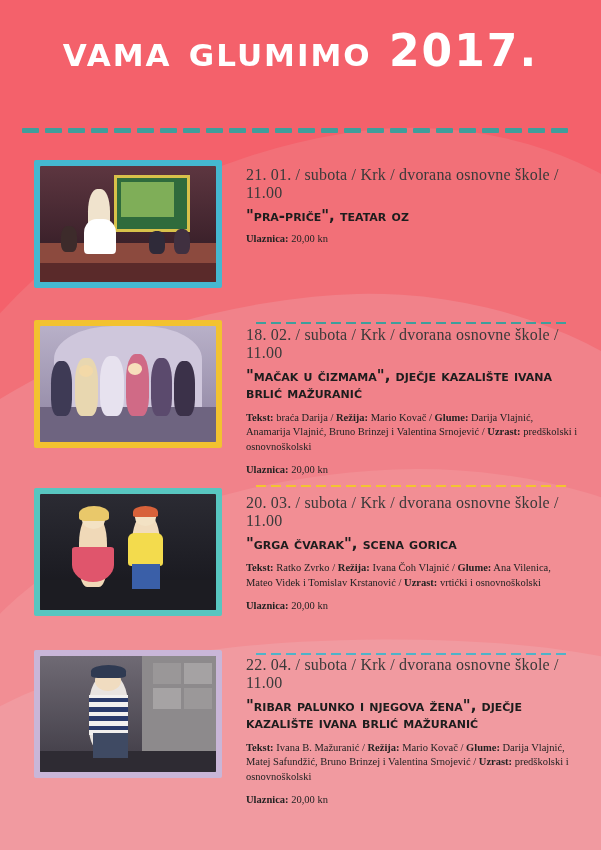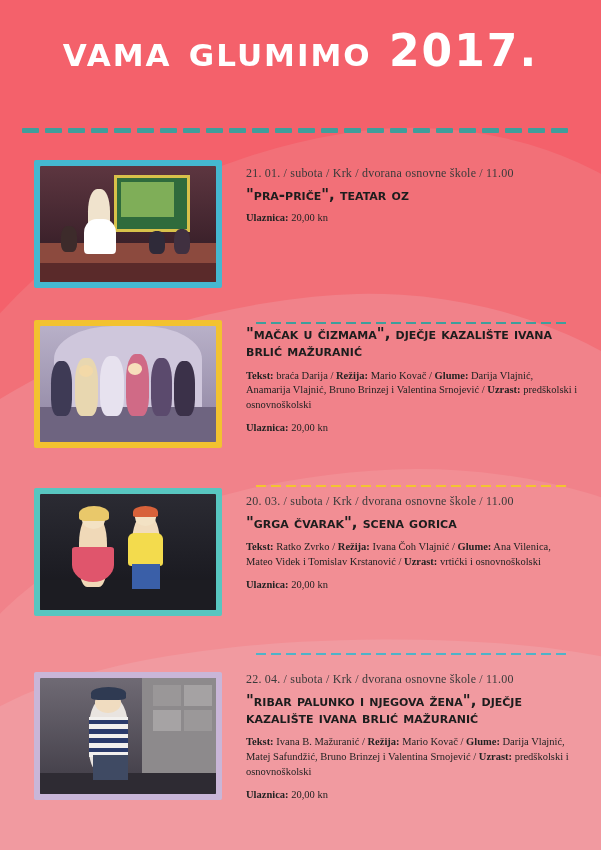--- a/index.html
+++ b/index.html
@@ -138,21 +138,21 @@
     overflow: hidden;
     border-radius: 1px;
   }
   .event-text {
     flex: 1 1 auto;
     padding-left: 24px;
     padding-top: 6px;
     color: #2b2b2b;
   }
   .meta {
-    font-size: 12px;
+    font-size: 16px;
     color: #3a3a3a;
     margin-bottom: 6px;
     letter-spacing: .2px;
   }
   .play-title {
     font-family: "DejaVu Sans", sans-serif;
     font-weight: bold;
     font-size: 15px;
     font-variant: small-caps;
     text-transform: lowercase;
@@ -304,20 +304,21 @@
             <div class="figure" style="left:34%;top:26%;width:14%;height:52%;background:#e7e2ef;"></div>
             <div class="figure" style="left:49%;top:24%;width:13%;height:54%;background:#d06a86;"></div>
             <div class="figure" style="left:63%;top:28%;width:12%;height:50%;background:#5b4a6d;"></div>
             <div class="figure" style="left:76%;top:30%;width:12%;height:48%;background:#3b3149;"></div>
             <div style="position:absolute;left:22%;top:34%;width:8%;height:10%;background:#f3d9a8;border-radius:50%;"></div>
             <div style="position:absolute;left:50%;top:32%;width:8%;height:10%;background:#f7dfbb;border-radius:50%;"></div>
           </div>
         </div>
       </div>
       <div class="event-text">
+        <div class="meta">18. 02. / subota / Krk / dvorana osnovne škole / 11.00</div>
         <div class="play-title">"mačak u čizmama", dječje kazalište ivana brlić mažuranić</div>
         <div class="credits">
           <b>Tekst:</b><span> braća Darija / </span><b>Režija:</b><span> Mario Kovač / </span><b>Glume:</b><span> Darija Vlajnić, Anamarija Vlajnić, Bruno Brinzej i Valentina Srnojević / </span><b>Uzrast:</b><span> predškolski i osnovnoškolski</span>
         </div>
         <div class="price">
           <b>Ulaznica:</b><span> 20,00 kn</span>
         </div>
       </div>
       <div class="sep" style="top:165px;">
         <i style="background:#f3c430"></i>
@@ -389,21 +390,21 @@
           <i style="background:#4fb3c8"></i>
           <i style="background:#4fb3c8"></i>
           <i style="background:#4fb3c8"></i>
           <i style="background:#4fb3c8"></i>
           <i style="background:#4fb3c8"></i>
           <i style="background:#4fb3c8"></i>
           <i style="background:#4fb3c8"></i>
       </div>
     </div>
 
-    <div class="event" style="height:150px; margin-top:6px;align-items:flex-end;">
+    <div class="event" style="height:150px; margin-top:6px;">
       <div class="photo-frame" style="background:#c9b6d8;">
         <div class="photo" style="background:linear-gradient(#6f6a74,#3e3a44);">
           <div class="stage">
             <div style="position:absolute;right:0;top:0;width:42%;height:100%;background:#8d8a8c;"></div>
             <div style="position:absolute;right:2%;top:6%;width:16%;height:18%;background:#a5a2a3;"></div>
             <div style="position:absolute;right:20%;top:6%;width:16%;height:18%;background:#9a9798;"></div>
             <div style="position:absolute;right:2%;top:28%;width:16%;height:18%;background:#9b9899;"></div>
             <div style="position:absolute;right:20%;top:28%;width:16%;height:18%;background:#a6a3a4;"></div>
             <div style="position:absolute;left:0;bottom:0;width:100%;height:18%;background:#2e2b33;"></div>
             <div class="figure" style="left:28%;top:16%;width:22%;height:66%;background:#e9e4e0;"></div>

